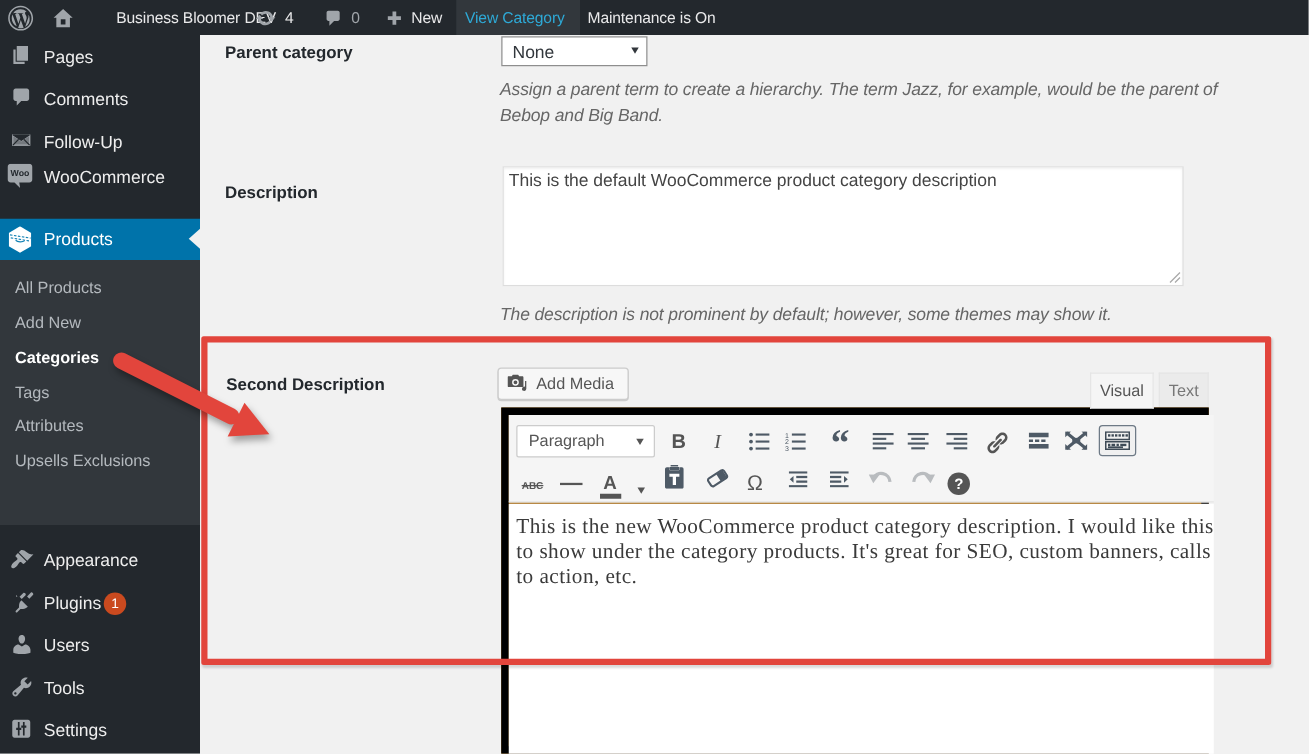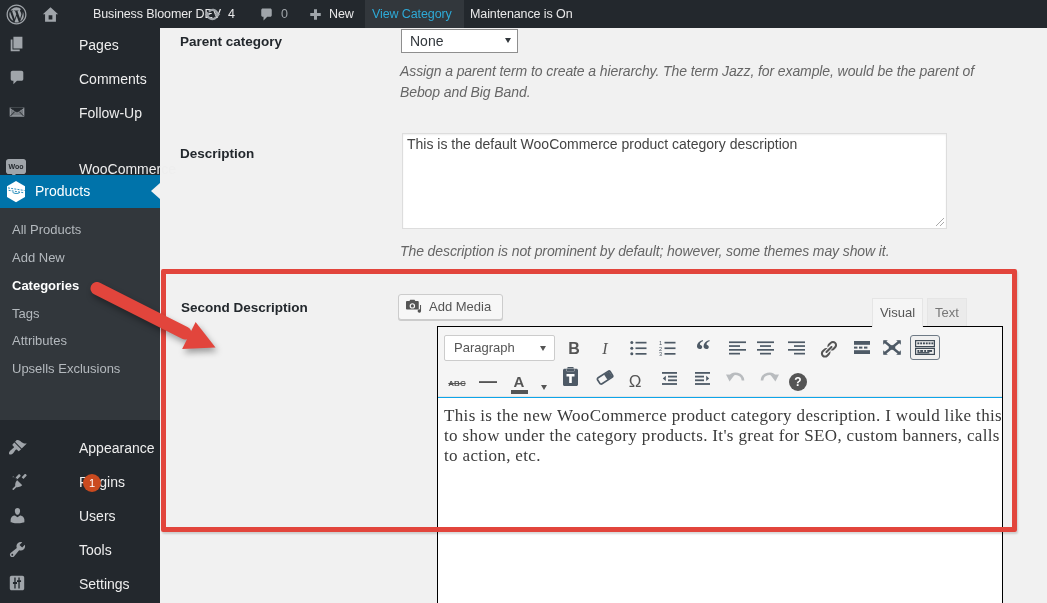--- a/index.html
+++ b/index.html
@@ -7,21 +7,21 @@
 body { position:relative; background:#f1f1f1; font-family:"Liberation Sans", sans-serif; }
 
 
 #adminbar { position:absolute; left:0; top:0; width:1047px; height:28px; background:#23282d; z-index:30; }
 #adminbar .item { position:absolute; top:0; height:28px; line-height:28px; font-size:12.5px; letter-spacing:-0.1px; color:#e9e9ea; white-space:nowrap; }
 #adminbar svg { position:absolute; }
 
 
 #sidebar { position:absolute; left:0; top:28px; width:160px; height:575px; background:#23282d; z-index:5; }
 .mi { position:absolute; left:0; width:160px; height:34px; }
-.mi .txt { position:absolute; left:35px; top:0; height:34px; line-height:34px; font-size:14px; color:#eee;margin-left:44px; }
+.mi .txt { position:absolute; left:35px; top:0; height:34px; line-height:34px; font-size:14px; color:#eee; }
 .mi svg { position:absolute; left:8px; top:7px; }
 #prodrow { position:absolute; left:0; top:147px; width:160px; height:33px; background:#0073aa; }
 #prodrow .txt { position:absolute; left:35px; height:33px; line-height:33px; font-size:14px; color:#fff; }
 #prodarrow { position:absolute; right:0; top:155px; width:0; height:0; border-top:8px solid transparent; border-bottom:8px solid transparent; border-right:9px solid #f1f1f1; }
 #submenu { position:absolute; left:0; top:180px; width:160px; height:212px; background:#32373c; }
 #submenu a { display:block; position:absolute; left:12px; height:28px; line-height:28px; font-size:13px; color:#b4b9be; text-decoration:none; white-space:nowrap; }
 #submenu a.cur { color:#fff; font-weight:bold; }
 #plugbadge { position:absolute; left:83px; top:446px; width:18px; height:18px; border-radius:50%; background:#ca4a1f; color:#fff; font-size:11px; line-height:18px; text-align:center; }
 .label { position:absolute; font-size:13.5px; font-weight:bold; color:#23282d; }
 .help { position:absolute; font-size:14px; font-style:italic; color:#666; line-height:21px; letter-spacing:-0.1px; white-space:nowrap; }
@@ -30,21 +30,21 @@
 #noneselect .ar { position:absolute; right:6px; top:8px; width:0; height:0; border-left:3.5px solid transparent; border-right:3.5px solid transparent; border-top:5.5px solid #32373c; }
 #desc-ta { position:absolute; left:402px; top:133px; width:545px; height:96px; background:#fff; border:1px solid #ddd; box-shadow:inset 0 1px 2px rgba(0,0,0,.07); }
 #desc-ta .t { position:absolute; left:4px; top:2px; font-size:14px; color:#444; }
 
 
 #addmedia { position:absolute; left:398px; top:294px; width:105px; height:26px; background:#f7f7f7; border:1px solid #ccc; border-radius:3px; box-shadow:0 1px 0 #ccc; font-size:13px; color:#555; line-height:24px;text-align:center; }
 #addmedia span.tx { position:absolute; left:30px; }
 .tab { position:absolute; height:28px; font-size:13px; color:#555; text-align:center; line-height:28px; }
 #tab-visual { left:872px; top:298px; width:51px; height:29px; background:#f5f5f5; border:1px solid #e5e5e5; border-bottom:none; z-index:10; }
 #tab-text { left:927px; top:298px; width:40px; background:#ebebeb; border:1px solid #e5e5e5; border-bottom:none; color:#777; }
-#editor { position:absolute; left:401px; top:326px; width:566px; height:277px; border:1px solid #000000; background:#0ea5e9;margin-left:36px; }
+#editor { position:absolute; left:401px; top:326px; width:566px; height:277px; border:6px solid #000000; background:#a16207; }
 #toolbar { position:absolute; left:0; top:0; width:564px; height:70px; background:#f5f5f5; border-bottom:1px solid #e5e5e5; }
 #pselect { position:absolute; left:6px; top:8px; width:111px; height:26px; background:#fff; border:1px solid #ccc; border-radius:2px; }
 #pselect .t { position:absolute; left:9px; top:0; line-height:24px; font-size:13px; color:#555; }
 #pselect .ar { position:absolute; right:8px; top:10px; width:0; height:0; border-left:3.5px solid transparent; border-right:3.5px solid transparent; border-top:5px solid #555; }
 .ic { position:absolute; width:28px; height:28px; text-align:center; color:#555; }
 #edcontent { position:absolute; left:0; top:71px; width:564px; height:205px; background:#fff; }
 #edcontent .txt { position:absolute; left:6px; top:8px; width:560px; white-space:nowrap; font-family:Liberation Serif, serif; font-size:17px; letter-spacing:0.35px; line-height:20px; color:#3a3a3a; }
 
 
 #redbox { position:absolute; left:161px; top:269px; width:856px; height:263px; border:5px solid #e2453c; border-radius:2px; z-index:40; box-shadow:1px 2px 2px rgba(0,0,0,.15); }
@@ -92,21 +92,21 @@
         <path fill="#23282d" d="M2.6 5.4L10 10.2l7.4-4.8M2.6 14.6l5-5.2M17.4 14.6l-5-5.2" stroke="#23282d" stroke-width="1.1"></path>
       </svg>
     <span class="txt">Follow-Up</span>
   </div>
   <div class="mi" style="top:34px;">
     <svg width="18" height="18" viewBox="0 0 20 20">
         <path fill="#a0a5aa" d="M5 2h10c1.1 0 2 .9 2 2v7c0 1.1-.9 2-2 2h-5l-4 4v-4H5c-1.1 0-2-.9-2-2V4c0-1.1.9-2 2-2z"></path>
       </svg>
     <span class="txt">Comments</span>
   </div>
-  <div class="mi" style="top:124px;">
+  <div class="mi" style="top:96px;">
     <svg width="20" height="24" viewBox="0 0 20 24" style="left:6px;top:7px;">
         <path fill="#a0a5aa" d="M2.6 0h14.8C18.8 0 20 1.2 20 2.6v9.8c0 1.4-1.2 2.6-2.6 2.6H9.4l.7 4.3-4.5-4.3H2.6C1.2 15 0 13.8 0 12.4V2.6C0 1.2 1.2 0 2.6 0z"></path>
         <text x="10" y="10" text-anchor="middle" font-size="7" font-weight="bold" fill="#23282d" font-family="Liberation Sans, sans-serif">Woo</text>
       </svg>
     <span class="txt">WooCommerce</span>
   </div>
 <div id="prodrow">
   <svg width="18" height="22" viewBox="0 0 18 22" style="position:absolute;left:7px;top:6px;">
     <path fill="#fff" d="M9 0L18 5.3v10.6L9 21.2L0 15.9V5.3z"></path>
     <path stroke="#1583b5" stroke-width="0.9" fill="none" stroke-dasharray="2 1.2" d="M1 6.9L17.5 9.5M1.6 9.3L17 11.8"></path>

